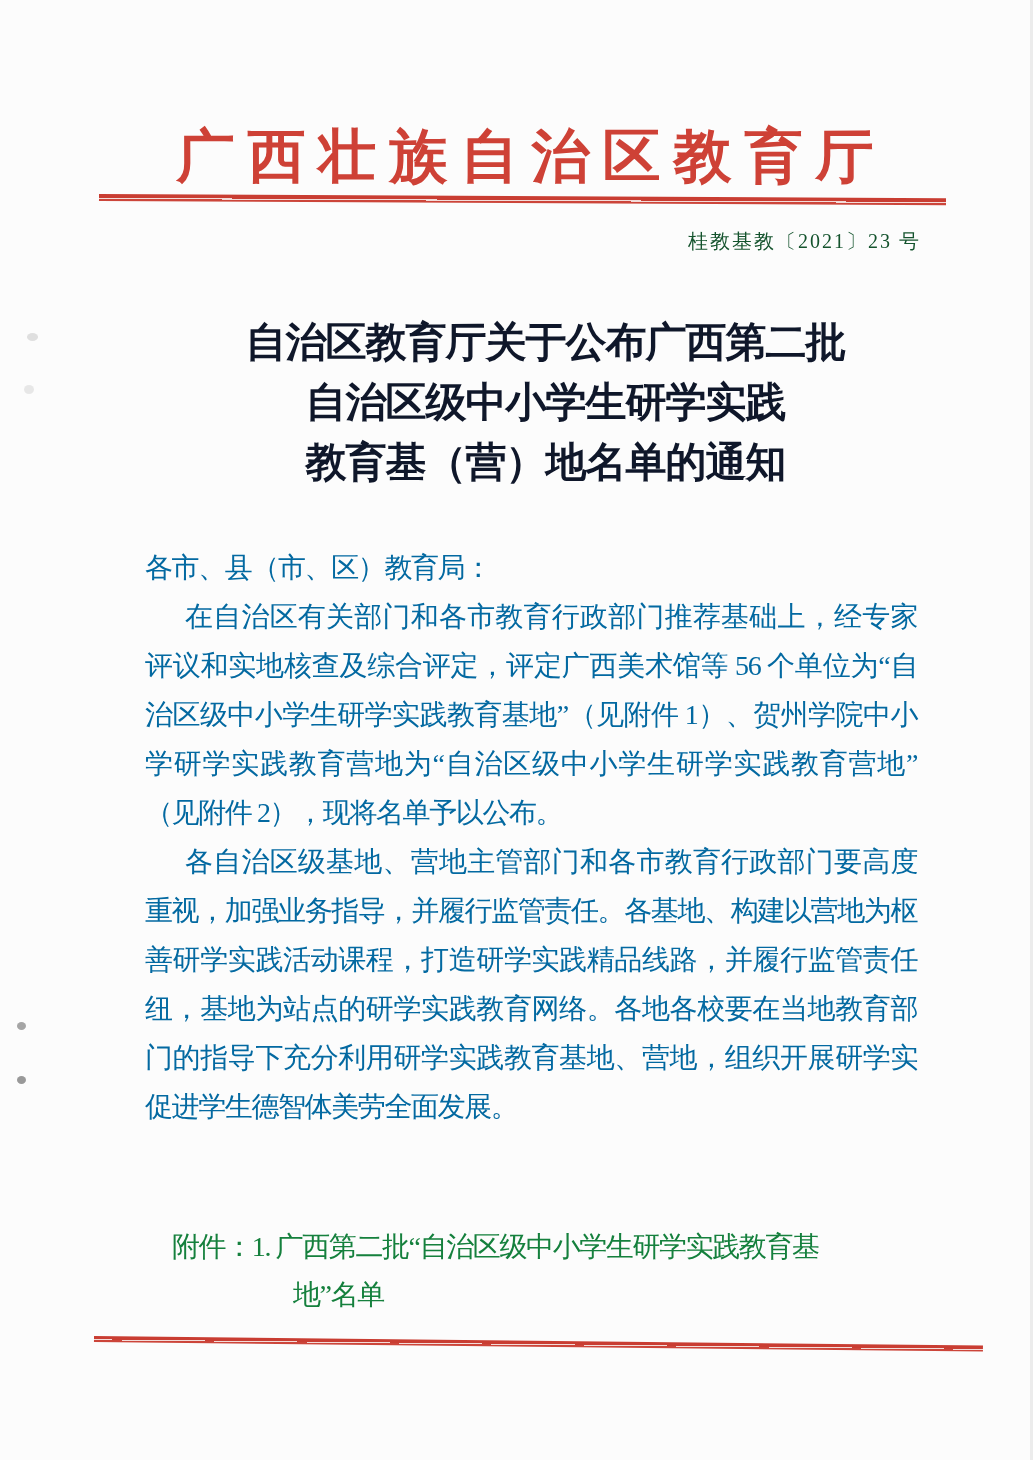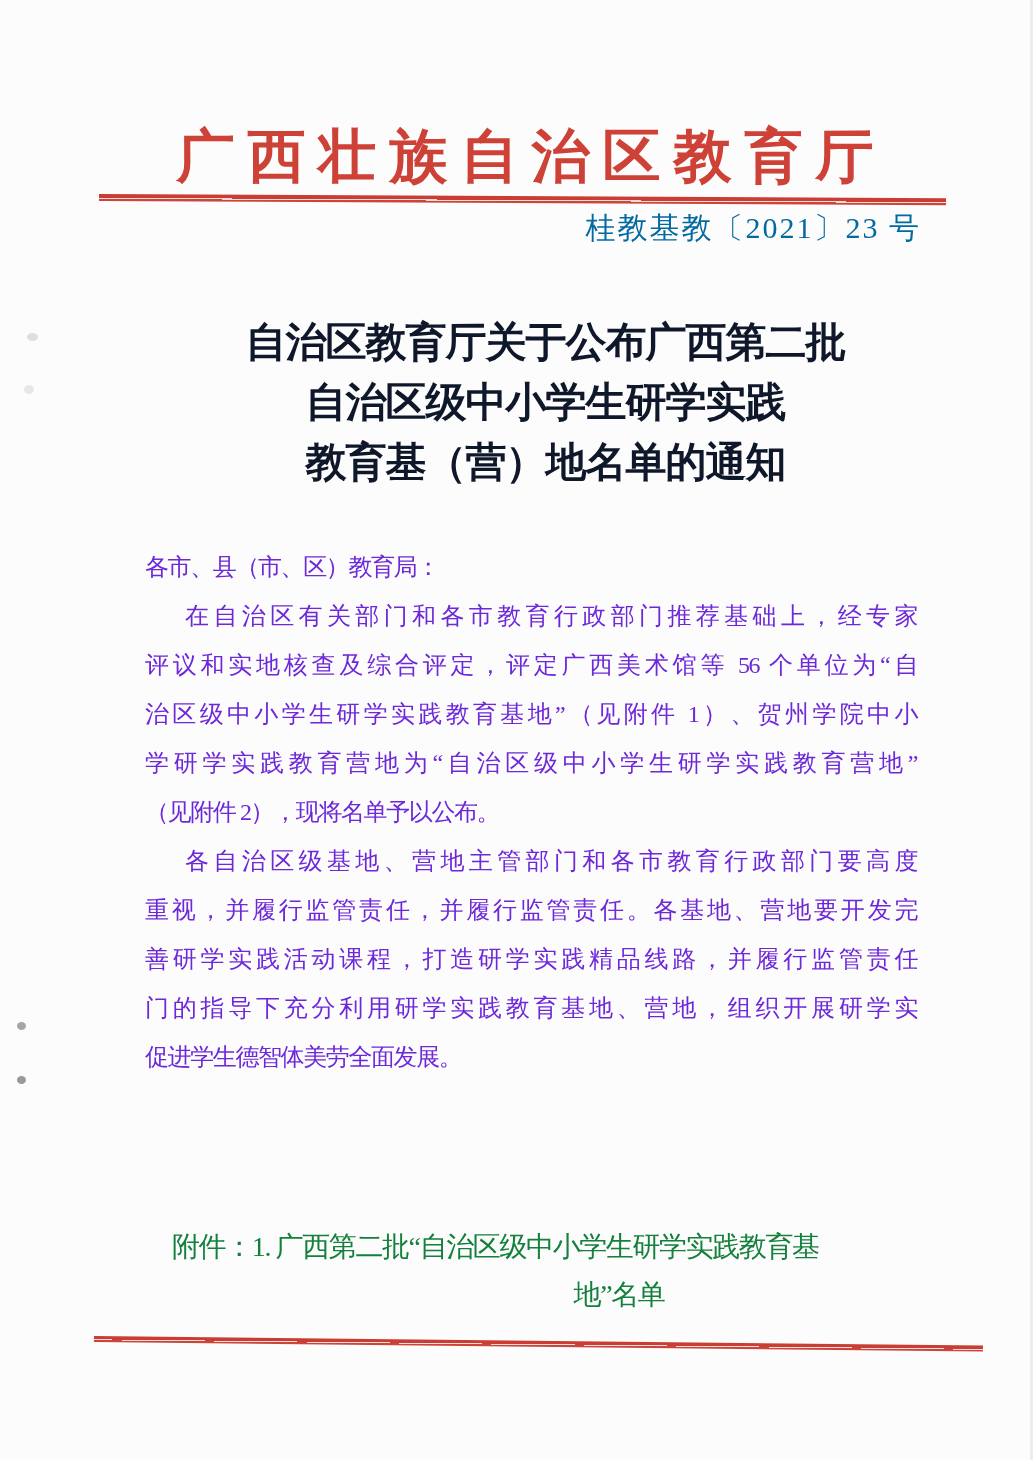--- a/index.html
+++ b/index.html
@@ -31,25 +31,25 @@
     background: linear-gradient(to bottom,
       #c93d32 0%, #c93d32 55%,
       #f3dcd9 55%, #f3dcd9 70%,
       #cc453a 70%, #cc453a 100%);
     transform-origin: left center;
   }
   .rule-top    { top: 194px;  left: 99px;  width: 847px; transform: rotate(0.28deg); }
   .rule-bottom { top: 1336px; left: 94px;  width: 889px; height: 6px; transform: rotate(0.62deg); }
   .docnum {
     position: absolute;
-    top: 208px;
+    top: 228px;
     right: 112px;
-    font-size: 30px;
+    font-size: 20px;
     letter-spacing: 2px;
-    color: #0369a1;
+    color: #14532d;
     white-space: nowrap;
   }
   
   .title {
     position: absolute;
     top: 312px;
     left: 44px;
     width: 1003px;
     text-align: center;
     font-size: 41px;
@@ -57,41 +57,41 @@
     letter-spacing: -1px;
     line-height: 60px;
     color: #0f172a;
   }
   
   .body-text {
     position: absolute;
     top: 543px;
     left: 145px;
     width: 772px;
-    font-size: 24px;
+    font-size: 28px;
     letter-spacing: -1.4px;
     line-height: 49px;
-    color: #6d28d9;
+    color: #0369a1;
   }
   .bl { height: 49px; white-space: nowrap; }
   .jf { white-space: normal; text-align: justify; text-align-last: justify; }
   .pi { text-indent: 40px; }
   
   .attachment {
     position: absolute;
     top: 1223px;
     left: 145px;
     width: 800px;
     font-size: 28px;
     letter-spacing: -1.4px;
     line-height: 48px;
     color: #15803d;
   }
   .ai1 { text-indent: 27px; white-space: nowrap; }
-  .ai2 { text-indent: 148px; white-space: nowrap; text-align: center; }
+  .ai2 { text-indent: 148px; white-space: nowrap; }
   
   .speck { position: absolute; border-radius: 50%; }
   .speck1 { left: 27px; top: 333px;  width: 11px; height: 8px; background: #c6c6c6; opacity: .55; }
   .speck2 { left: 24px; top: 385px;  width: 10px; height: 9px; background: #cfcfcf; opacity: .45; }
   .speck3 { left: 17px; top: 1022px; width: 9px;  height: 8px; background: #8f8f8f; opacity: .8; }
   .speck4 { left: 17px; top: 1076px; width: 9px;  height: 8px; background: #878787; opacity: .85; }
   .edge-right {
     position: absolute; right: 0; top: 0; width: 3px; height: 100%;
     background: #ececec;
   }
@@ -116,22 +116,23 @@
   <div class="body-text">
     <div class="bl">各市、县（市、区）教育局：</div>
 
     <div class="bl jf pi">在自治区有关部门和各市教育行政部门推荐基础上，经专家</div>
     <div class="bl jf">评议和实地核查及综合评定，评定广西美术馆等 56 个单位为“自</div>
     <div class="bl jf">治区级中小学生研学实践教育基地”（见附件 1）、贺州学院中小</div>
     <div class="bl jf">学研学实践教育营地为“自治区级中小学生研学实践教育营地”</div>
     <div class="bl">（见附件 2），现将名单予以公布。</div>
 
     <div class="bl jf pi">各自治区级基地、营地主管部门和各市教育行政部门要高度</div>
-    <div class="bl jf">重视，并履行监管责任，并履行监管责任。各基地、营地要开发完</div>
+    <div class="bl jf">重视，加强业务指导，并履行监管责任。各基地、构建以营地为枢</div>
     <div class="bl jf">善研学实践活动课程，打造研学实践精品线路，并履行监管责任</div>
+    <div class="bl jf">纽，基地为站点的研学实践教育网络。各地各校要在当地教育部</div>
     <div class="bl jf">门的指导下充分利用研学实践教育基地、营地，组织开展研学实</div>
     <div class="bl">促进学生德智体美劳全面发展。</div>
   </div>
 
   <div class="attachment">
     <div class="ai1">附件：1. 广西第二批“自治区级中小学生研学实践教育基</div>
     <div class="ai2">地”名单</div>
   </div>
 
   <div class="rule rule-bottom"></div>

